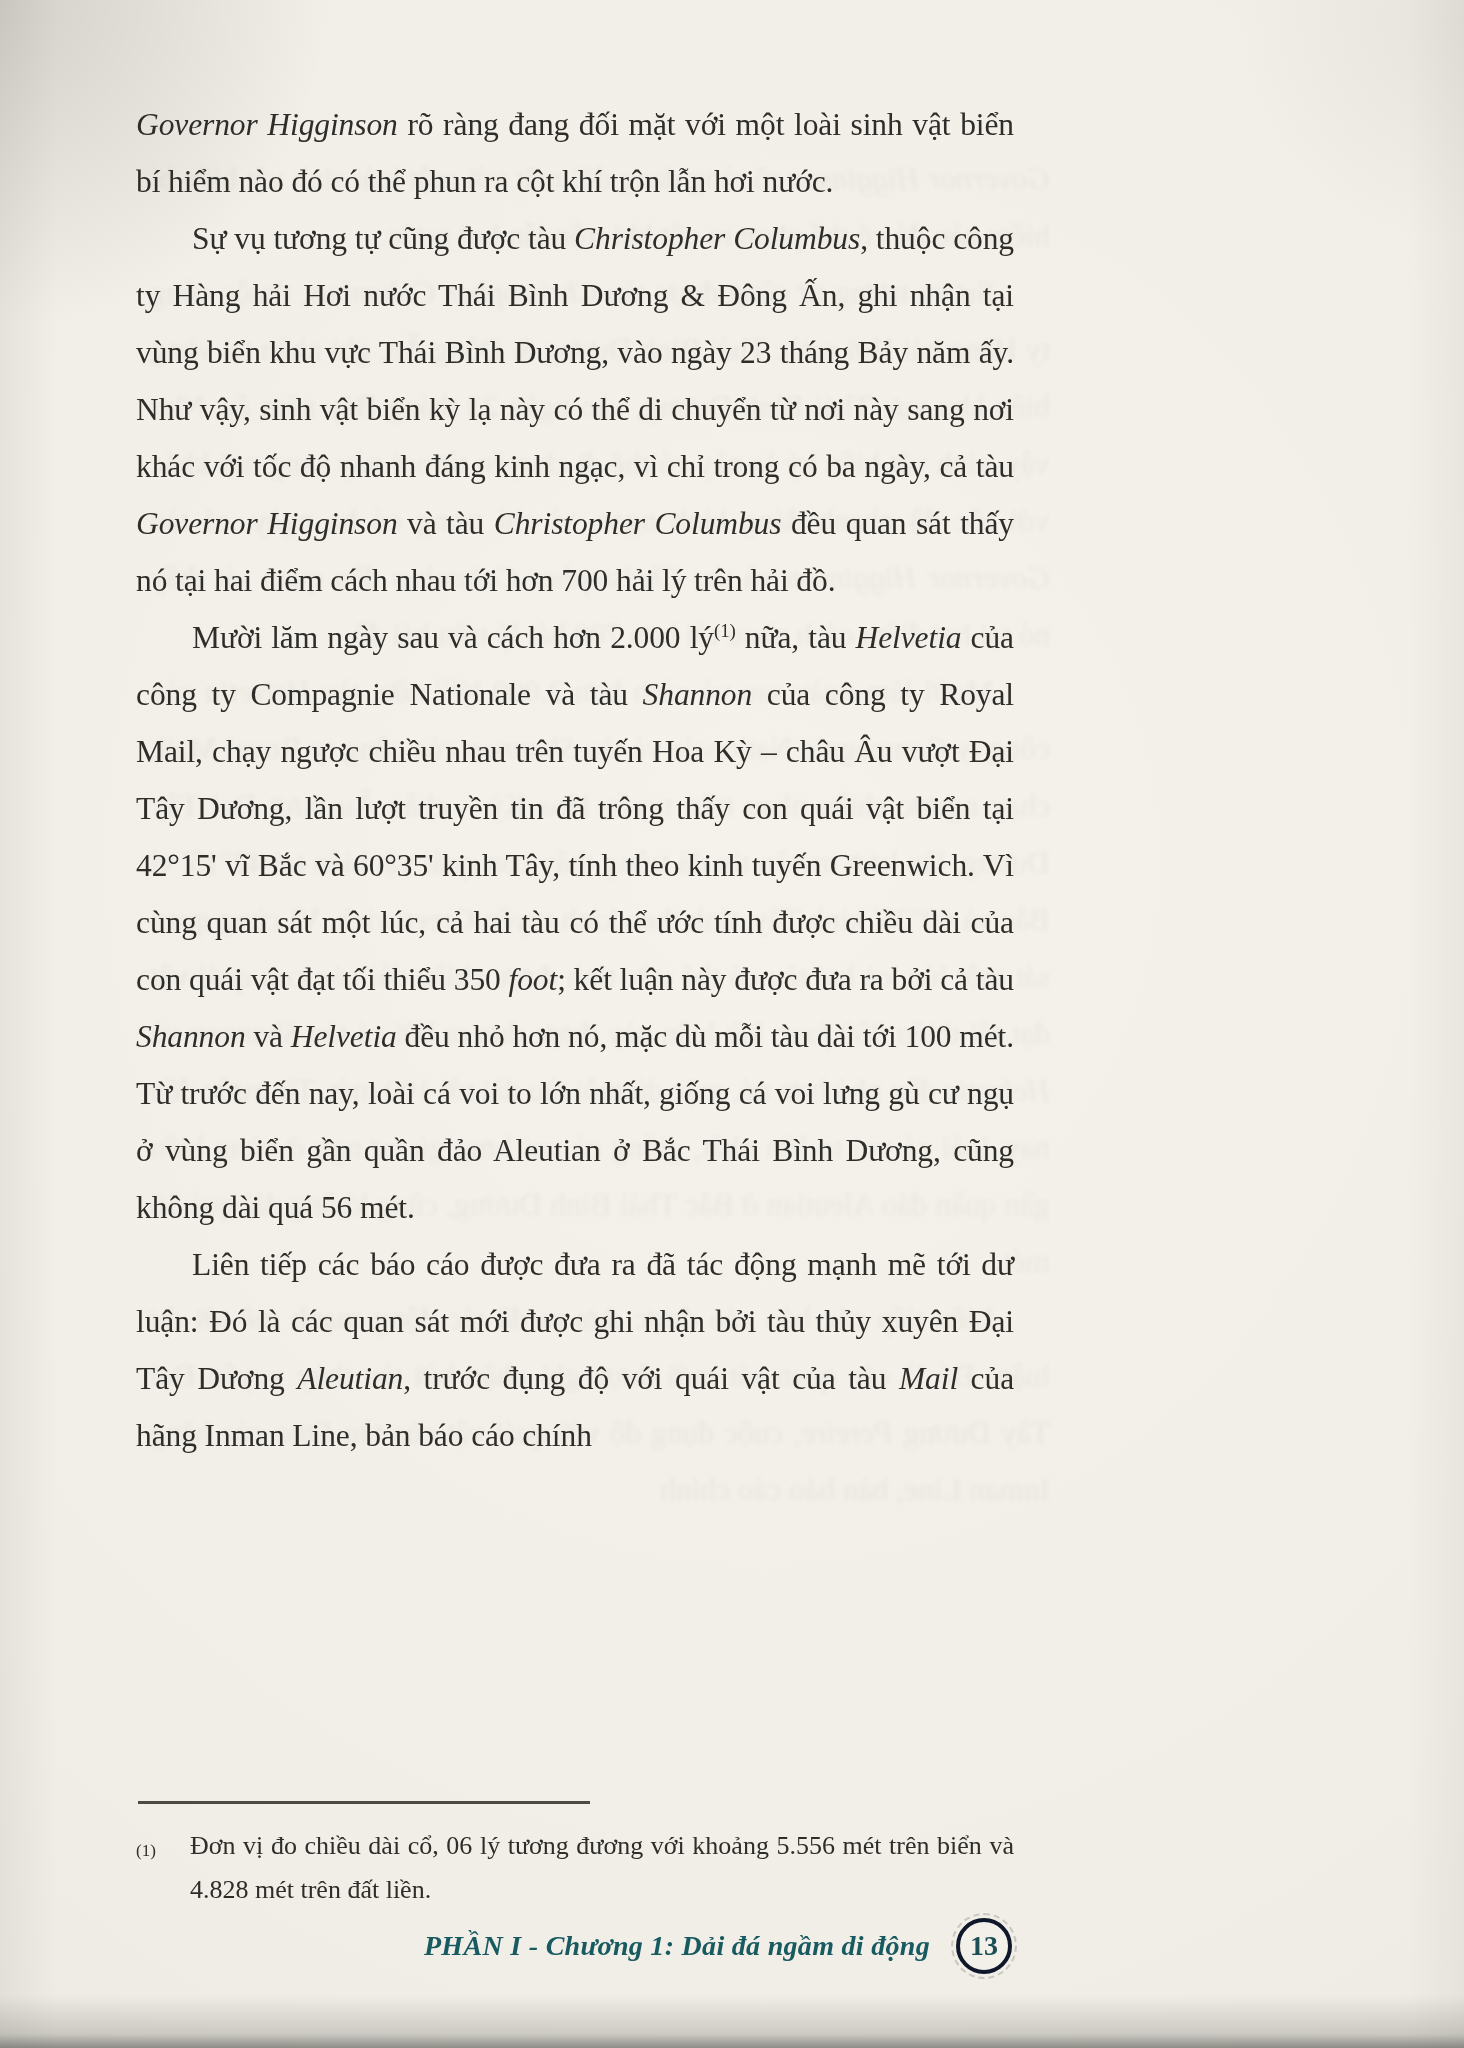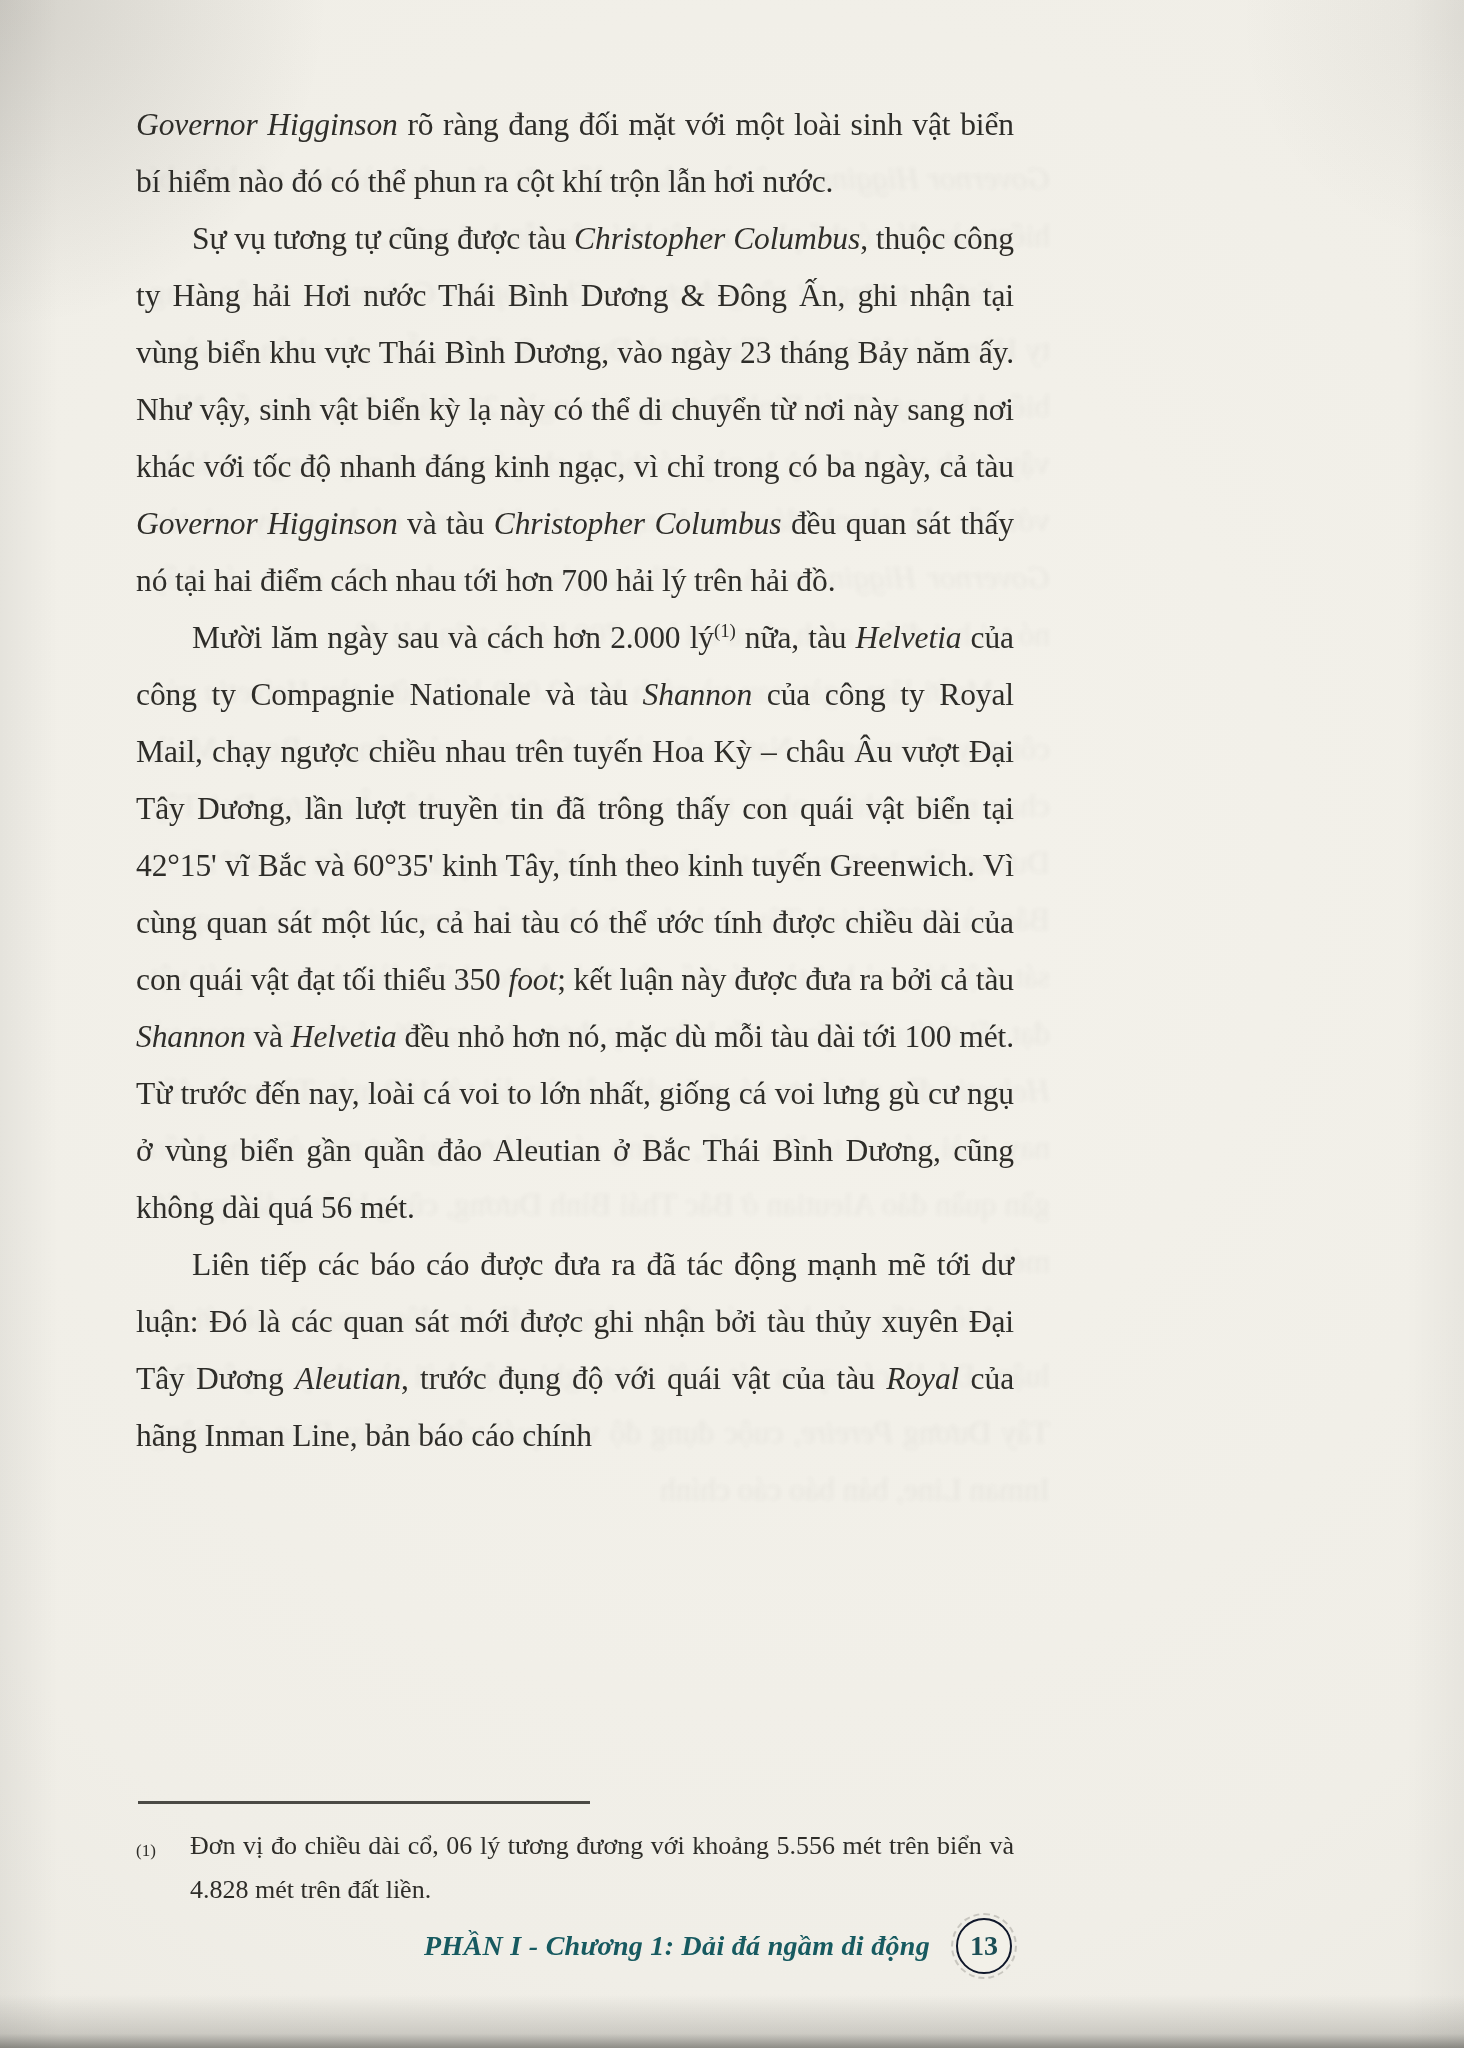--- a/index.html
+++ b/index.html
@@ -90,21 +90,21 @@
   .footer-label {
     font-size: 28px;
     font-weight: bold;
     font-style: italic;
     color: #175a60;
     letter-spacing: .3px;
   }
   .page-badge {
     width: 56px; height: 56px;
     border-radius: 50%;
-    border: 2px solid #0f172a;
+    border: 4px solid #0f172a;
     outline: 2px dashed #c8c6bf;
     outline-offset: 3px;
     display: flex;
     align-items: center;
     justify-content: center;
     background: rgba(244,242,235,.4);
   }
   .page-badge .num {
     font-size: 28px;
     font-weight: bold;
@@ -118,21 +118,21 @@
     <p class="para"><span class="it">Governor Higginson</span><span> rõ ràng đang đối mặt với một loài sinh vật biển bí hiểm nào đó có thể phun ra cột khí trộn lẫn hơi nước.</span></p>
     <p class="para indent"><span>Sự vụ tương tự cũng được tàu </span><span class="it">Christopher Columbus</span><span>, thuộc công ty Hàng hải Hơi nước Thái Bình Dương &amp; Đông Ấn, ghi nhận tại vùng biển khu vực Thái Bình Dương, vào ngày 23 tháng Bảy năm ấy. Như vậy, sinh vật biển kỳ lạ này có thể di chuyển từ nơi này sang nơi khác với tốc độ nhanh đáng kinh ngạc, vì chỉ trong có ba ngày, cả tàu </span><span class="it">Governor Higginson</span><span> và tàu </span><span class="it">Christopher Columbus</span><span> đều quan sát thấy nó tại hai điểm cách nhau tới hơn 700 hải lý trên hải đồ.</span></p>
     <p class="para indent"><span>Mười lăm ngày sau và cách hơn 2.000 lý</span><sup>(1)</sup><span> nữa, tàu </span><span class="it">Helvetia</span><span> của công ty Compagnie Nationale và tàu </span><span class="it">Shannon</span><span> của công ty Royal Mail, chạy ngược chiều nhau trên tuyến Hoa Kỳ – châu Âu vượt Đại Tây Dương, lần lượt truyền tin đã trông thấy con quái vật biển tại 42°15' vĩ Bắc và 60°35' kinh Tây, tính theo kinh tuyến Greenwich. Vì cùng quan sát một lúc, cả hai tàu có thể ước tính được chiều dài của con quái vật đạt tối thiểu 350 </span><span class="it">foot</span><span>; kết luận này được đưa ra bởi cả tàu </span><span class="it">Shannon</span><span> và </span><span class="it">Helvetia</span><span> đều nhỏ hơn nó, mặc dù mỗi tàu dài tới 100 mét. Từ trước đến nay, loài cá voi to lớn nhất, giống cá voi lưng gù cư ngụ ở vùng biển gần quần đảo Aleutian ở Bắc Thái Bình Dương, cũng không dài quá 56 mét.</span></p>
     <p class="para indent"><span>Liên tiếp các báo cáo được đưa ra đã tác động mạnh mẽ tới dư luận: Đó là các quan sát mới được ghi nhận bởi tàu thủy xuyên Đại Tây Dương </span><span class="it">Pereire</span><span>, cuộc đụng độ với quái vật của tàu </span><span class="it">Etna</span><span> của hãng Inman Line, bản báo cáo chính</span></p>
   </div>
 
 <main class="body-text">
     <p class="para"><span class="it">Governor Higginson</span><span> rõ ràng đang đối mặt với một loài sinh vật biển bí hiểm nào đó có thể phun ra cột khí trộn lẫn hơi nước.</span></p>
     <p class="para indent"><span>Sự vụ tương tự cũng được tàu </span><span class="it">Christopher Columbus</span><span>, thuộc công ty Hàng hải Hơi nước Thái Bình Dương &amp; Đông Ấn, ghi nhận tại vùng biển khu vực Thái Bình Dương, vào ngày 23 tháng Bảy năm ấy. Như vậy, sinh vật biển kỳ lạ này có thể di chuyển từ nơi này sang nơi khác với tốc độ nhanh đáng kinh ngạc, vì chỉ trong có ba ngày, cả tàu </span><span class="it">Governor Higginson</span><span> và tàu </span><span class="it">Christopher Columbus</span><span> đều quan sát thấy nó tại hai điểm cách nhau tới hơn 700 hải lý trên hải đồ.</span></p>
     <p class="para indent"><span>Mười lăm ngày sau và cách hơn 2.000 lý</span><sup>(1)</sup><span> nữa, tàu </span><span class="it">Helvetia</span><span> của công ty Compagnie Nationale và tàu </span><span class="it">Shannon</span><span> của công ty Royal Mail, chạy ngược chiều nhau trên tuyến Hoa Kỳ – châu Âu vượt Đại Tây Dương, lần lượt truyền tin đã trông thấy con quái vật biển tại 42°15' vĩ Bắc và 60°35' kinh Tây, tính theo kinh tuyến Greenwich. Vì cùng quan sát một lúc, cả hai tàu có thể ước tính được chiều dài của con quái vật đạt tối thiểu 350 </span><span class="it">foot</span><span>; kết luận này được đưa ra bởi cả tàu </span><span class="it">Shannon</span><span> và </span><span class="it">Helvetia</span><span> đều nhỏ hơn nó, mặc dù mỗi tàu dài tới 100 mét. Từ trước đến nay, loài cá voi to lớn nhất, giống cá voi lưng gù cư ngụ ở vùng biển gần quần đảo Aleutian ở Bắc Thái Bình Dương, cũng không dài quá 56 mét.</span></p>
-    <p class="para indent"><span>Liên tiếp các báo cáo được đưa ra đã tác động mạnh mẽ tới dư luận: Đó là các quan sát mới được ghi nhận bởi tàu thủy xuyên Đại Tây Dương </span><span class="it">Aleutian</span><span>, trước đụng độ với quái vật của tàu </span><span class="it">Royal</span><span> của hãng Inman Line, bản báo cáo chính</span></p>
+    <p class="para indent"><span>Liên tiếp các báo cáo được đưa ra đã tác động mạnh mẽ tới dư luận: Đó là các quan sát mới được ghi nhận bởi tàu thủy xuyên Đại Tây Dương </span><span class="it">Aleutian</span><span>, trước đụng độ với quái vật của tàu </span><span class="it">Mail</span><span> của hãng Inman Line, bản báo cáo chính</span></p>
   </main>
 
 <hr class="fn-rule">
 
 <div class="footnote">
   <span class="fn-marker">(1)</span>
   <span class="fn-text">Đơn vị đo chiều dài cổ, 06 lý tương đương với khoảng 5.556 mét trên biển và 4.828 mét trên đất liền.</span>
 </div>
 
 <footer class="page-footer">

